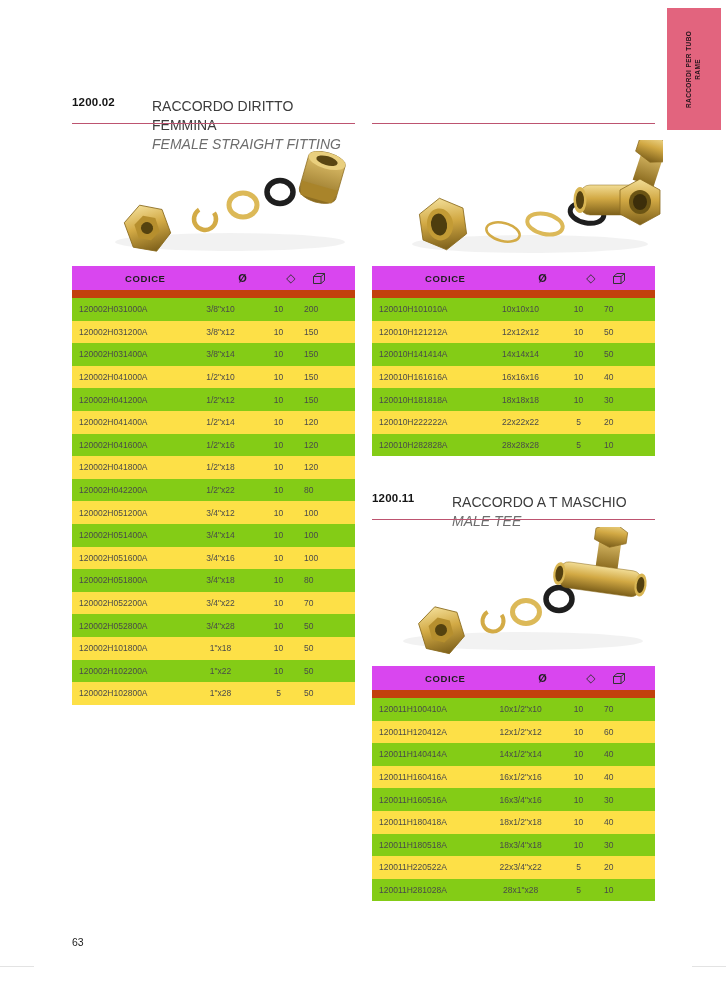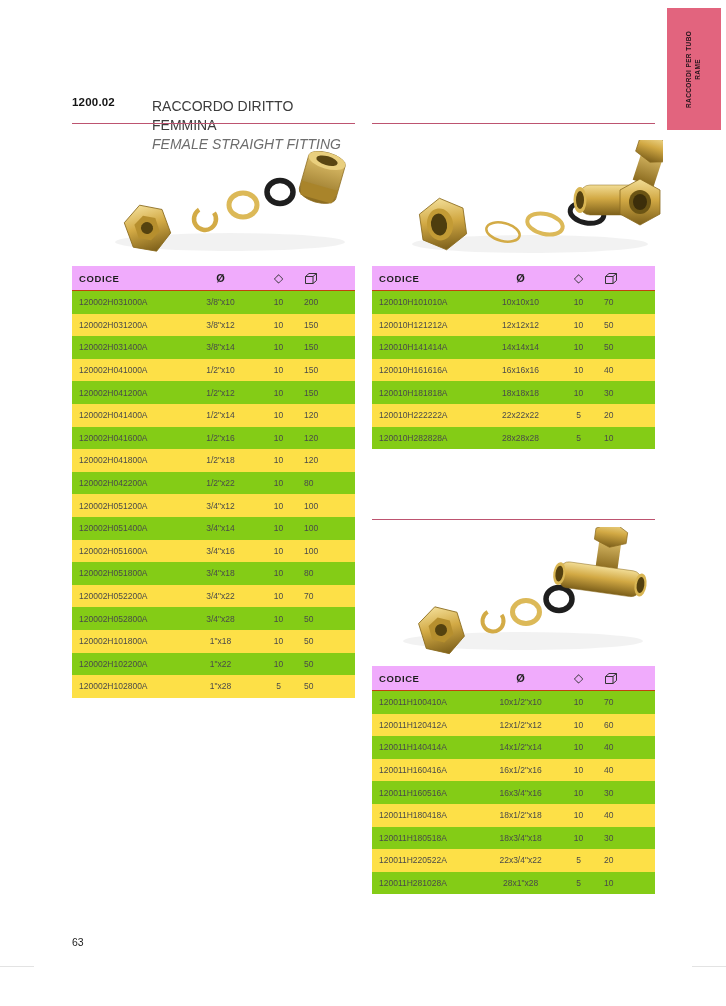--- a/index.html
+++ b/index.html
@@ -14,22 +14,22 @@
 
   
   .sec-head{position:absolute;width:283px;height:56px;margin-top:28px;}
   .sec-id{position:absolute;left:0;top:0;font-size:11.5px;font-weight:bold;color:#141414;letter-spacing:.2px;}
   .sec-titles{position:absolute;left:80px;top:1px;font-size:14px;color:#3c3c3c;line-height:1.35;}
   .sec-title-en{font-style:italic;color:#6d6d6d;}
   .sec-rule{position:absolute;width:283px;border-top:1.5px solid #bd5470;}
 
   
   .ptable{position:absolute;width:283px;font-size:8.5px;color:#4a4a4a;}
-  .thead{display:flex;align-items:center;height:24px;background:#f0abfc;
-         border-bottom:1px solid #c2410c;font-weight:bold;color:#1e1e1e;}
+  .thead{display:flex;align-items:center;height:24px;background:#d946ef;
+         border-bottom:8px solid #c2410c;font-weight:bold;color:#1e1e1e;padding-left:46px;}
   .trow{display:flex;align-items:center;height:22.6px;background:#84cc16;}
   .trow.alt{background:#fde047;}
   .c-cod{width:41%;padding-left:7px;box-sizing:border-box;text-align:left;}
   .c-size{width:23%;text-align:center;}
   .c-q1{width:18%;text-align:center;}
   .c-q2{width:18%;text-align:left;}
   .thead .c-cod{font-size:9.5px;letter-spacing:.6px;}
   .thead .c-size{font-size:11px;}
   .icon-diamond{font-family:"DejaVu Sans",sans-serif;font-size:12px;font-weight:normal;color:#333;}
   .cube-svg{vertical-align:middle;}
@@ -308,20 +308,27 @@
         </div>
         <div class="trow">
           <div class="c-cod">120010H282828A</div>
           <div class="c-size">28x28x28</div>
           <div class="c-q1">5</div>
           <div class="c-q2">10</div>
         </div>
       </div>
   </div>
 
+  <div class="sec-head" style="left:372px;top:464px;">
+    <div class="sec-id">1200.11</div>
+    <div class="sec-titles">
+      <div>RACCORDO A T MASCHIO</div>
+      <div class="sec-title-en">MALE TEE</div>
+    </div>
+  </div>
   <div class="sec-rule" style="left:372px;top:519px;"></div>
 
   <svg class="photo" style="left:383px;top:527px;" width="280" height="132" viewBox="0 0 280 132">
     <ellipse cx="140" cy="114" rx="120" ry="9" fill="#000" opacity="0.05"></ellipse>
     <g transform="translate(58,103) rotate(-15)">
       <polygon points="0,-24 20,-13 21,12 2,25 -19,14 -20,-12" fill="url(#gBrassV)" stroke="#8a6a1e" stroke-width="0.8"></polygon>
       <polygon points="0,-13 11,-7 11,7 0,13 -11,7 -11,-7" fill="#b68f2e"></polygon>
       <circle r="6" fill="#54420f"></circle>
     </g>
     <g transform="translate(110,94) rotate(-35)">

